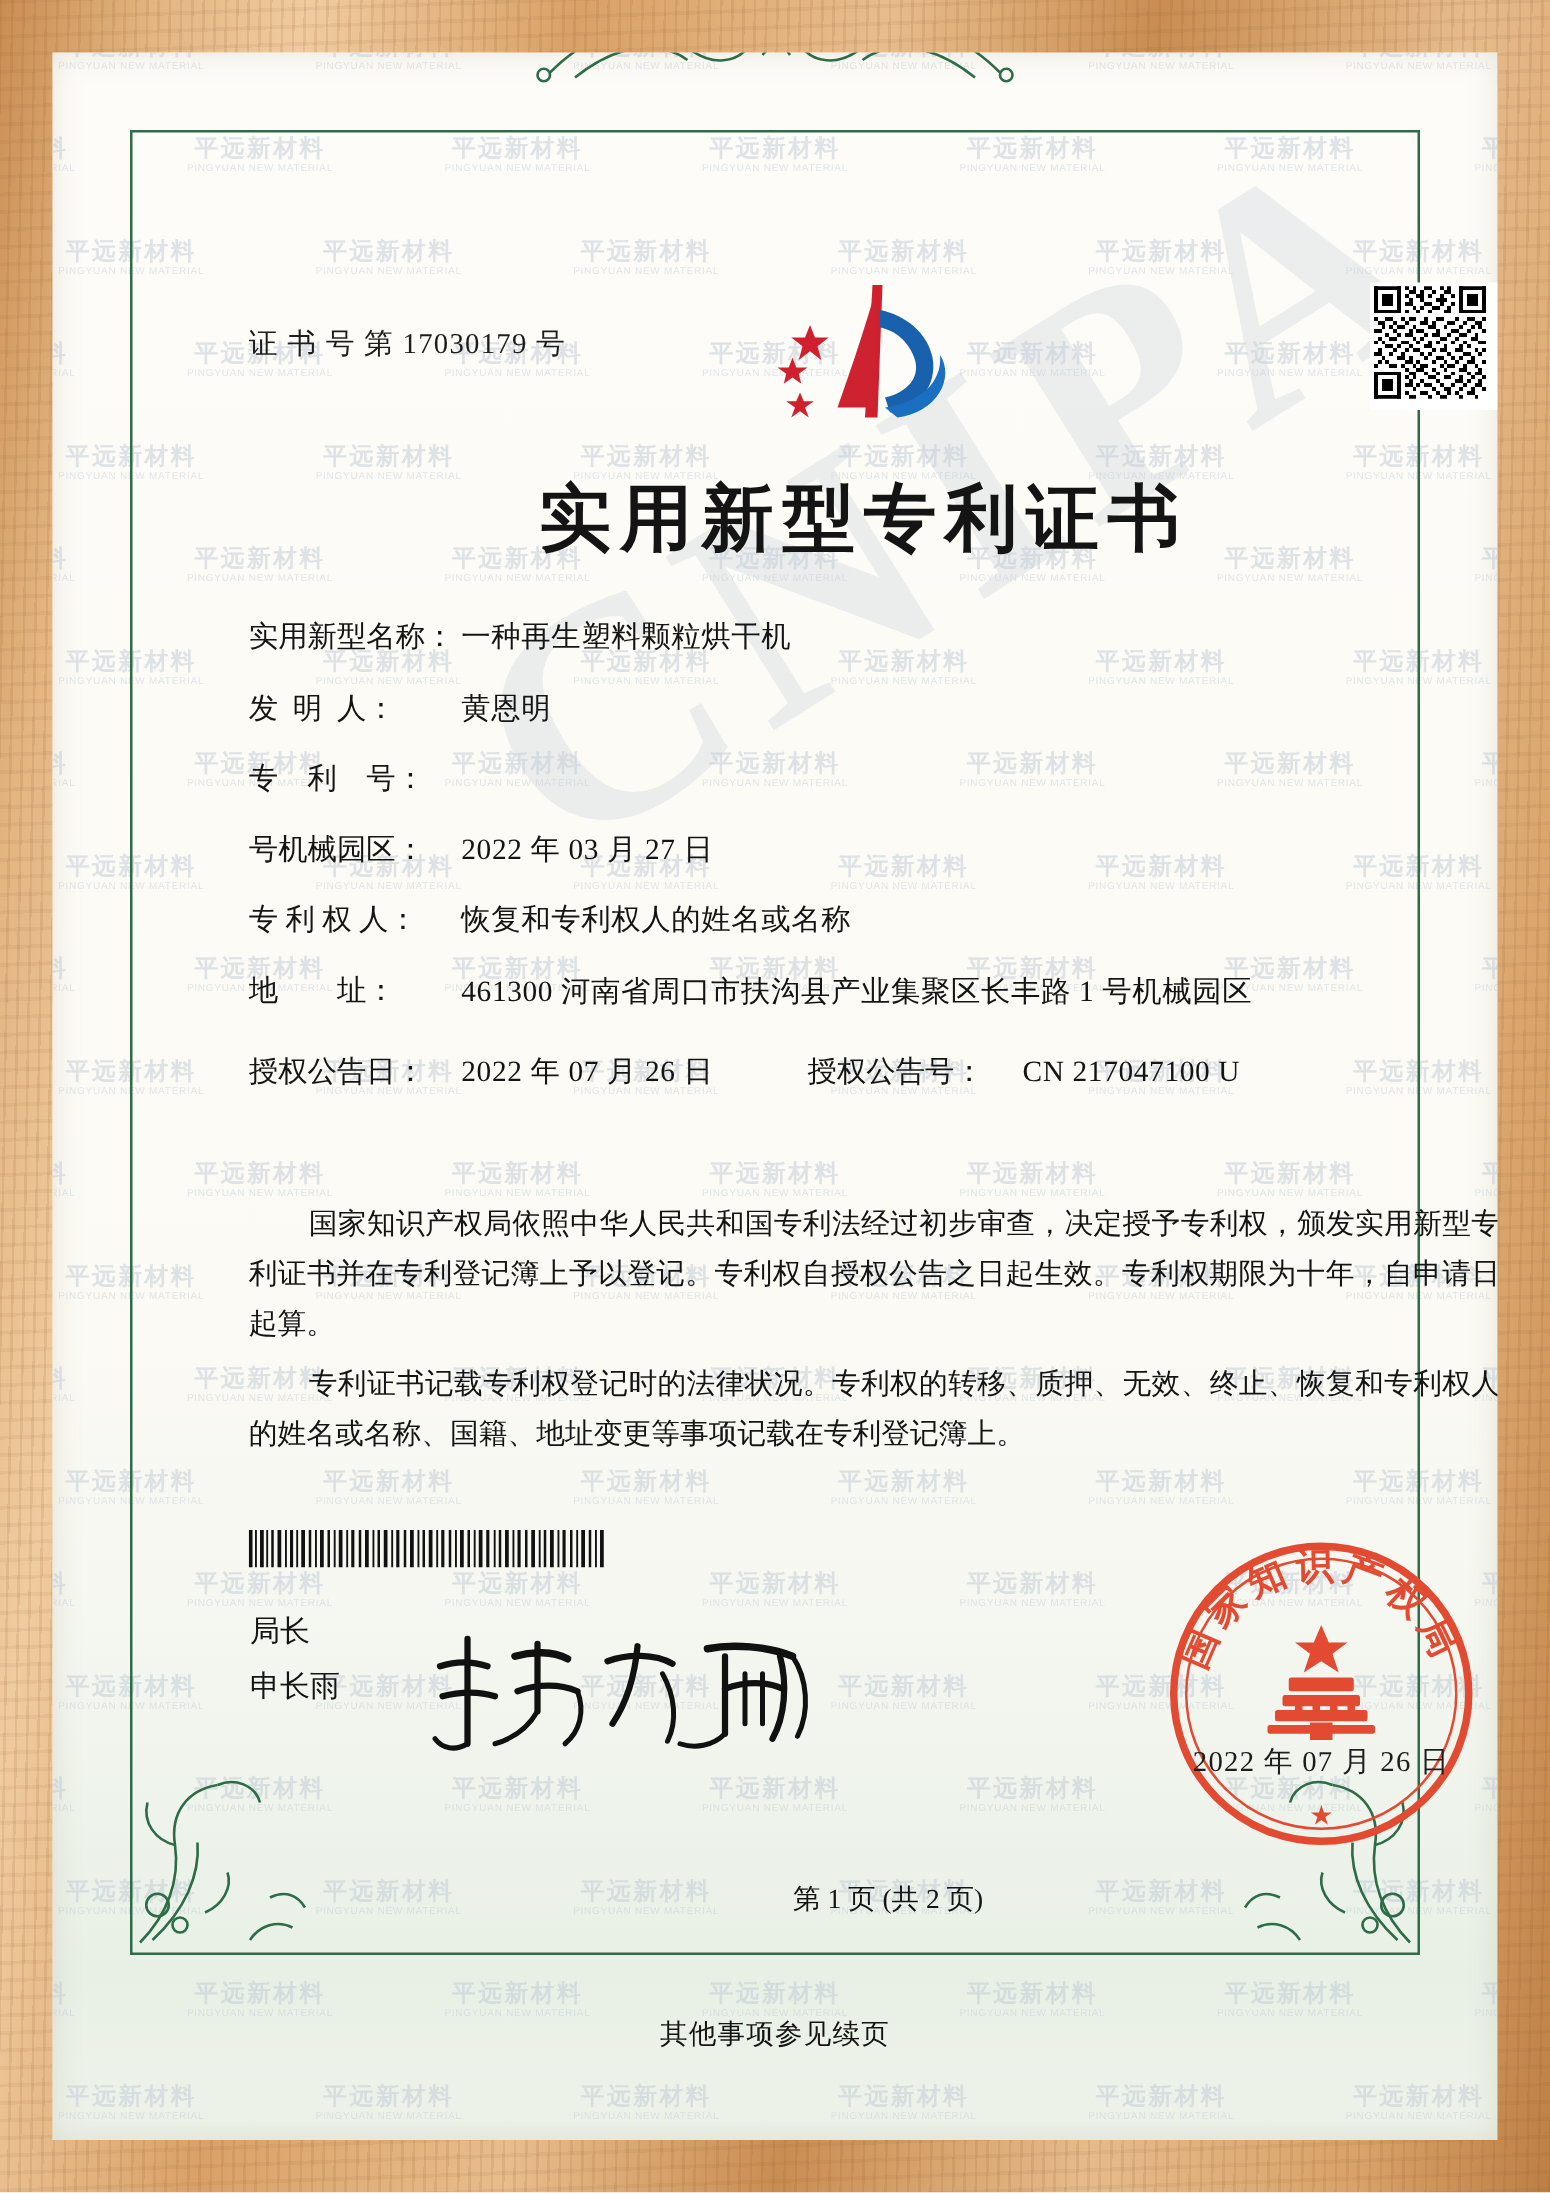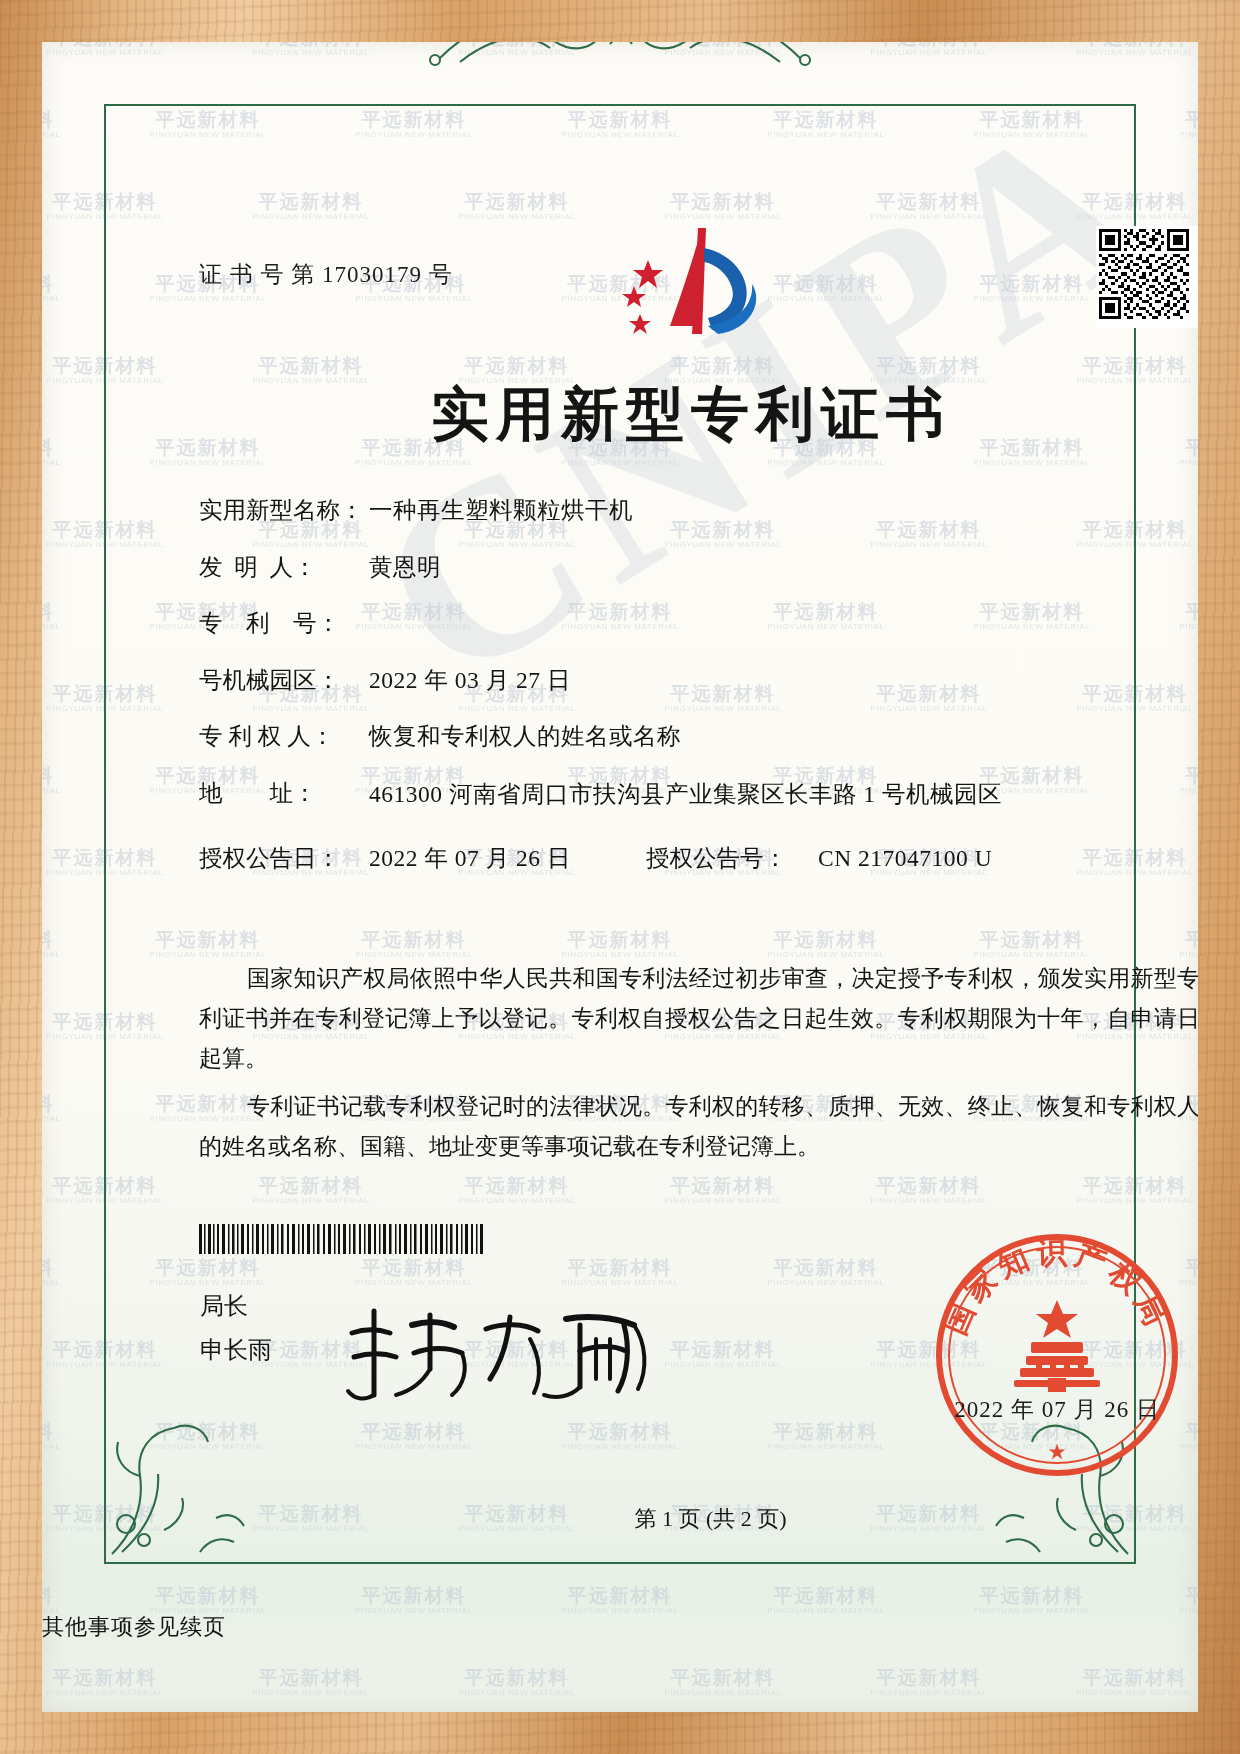--- a/index.html
+++ b/index.html
@@ -229,21 +229,21 @@
     left: 0; right: 0; top: 1400px;
     text-align: center;
     font-size: 22px;
     color: #141414;
     padding-left: 39px;
   }
 
   .footer-note {
     position: absolute;
     left: 0; right: 0; top: 1570px;
-    text-align: left;
+    text-align: center;
     font-size: 22px;
     color: #141414;
     letter-spacing: 1px;
   }
 </style>
 </head>
 <body>
 
 <div class="frame"></div>
 

